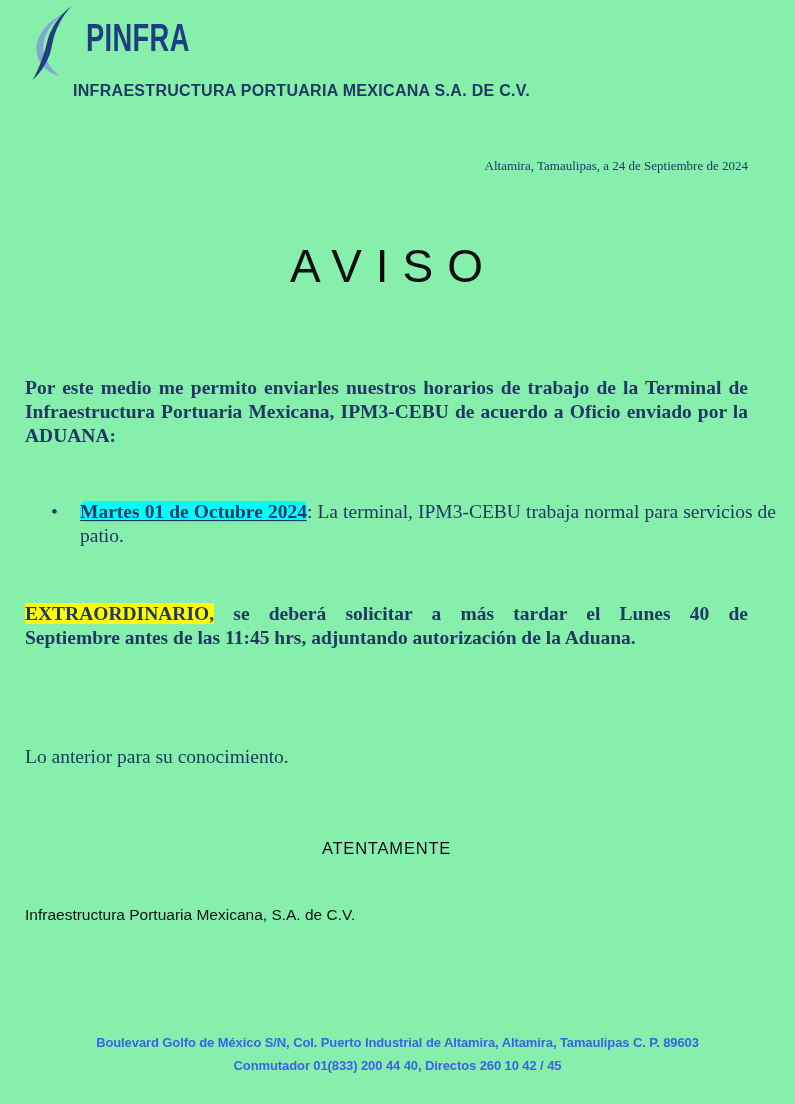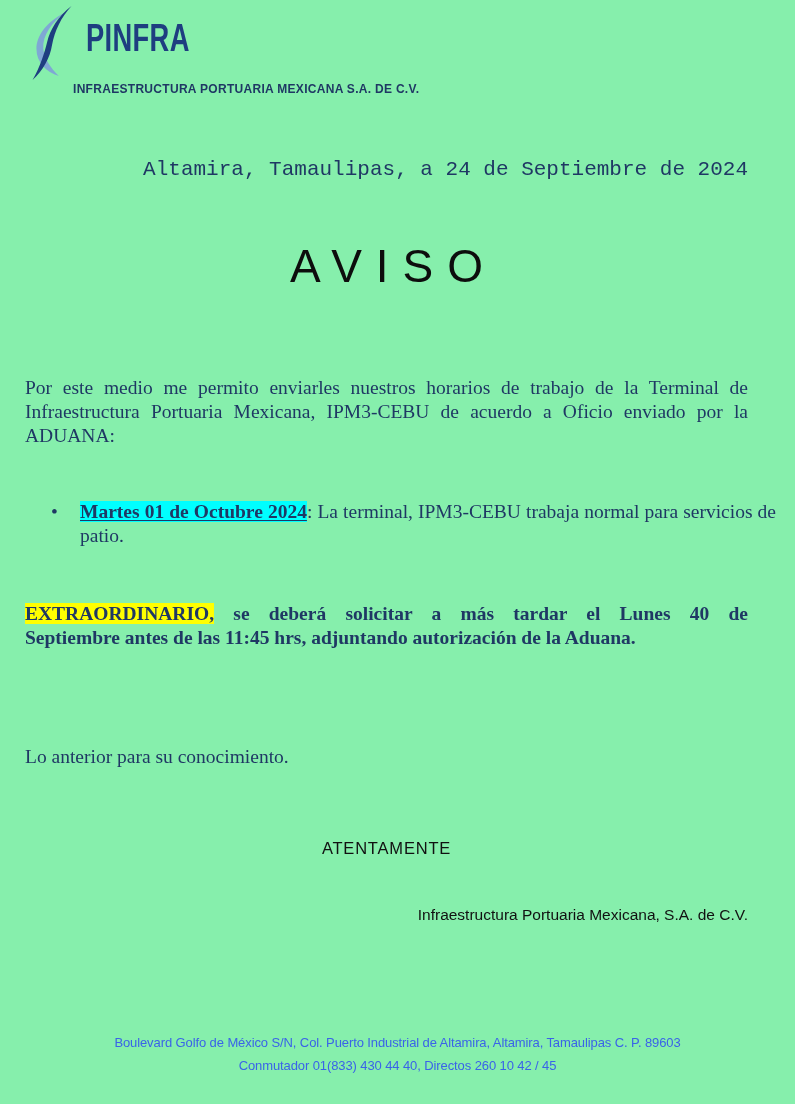--- a/index.html
+++ b/index.html
@@ -26,33 +26,33 @@
     margin-top: 12px;
     margin-left: 6px;
     transform: scaleX(0.70);
     transform-origin: left top;
     white-space: nowrap;
   }
   .org-line {
     top: 82px; left: 25px; width: 723px;
     font-family: "Liberation Sans", "DejaVu Sans", sans-serif;
     font-weight: 700;
-    font-size: 12px;
+    font-size: 16px;
     letter-spacing: 0.3px;
     color: #1F3864;
     white-space: nowrap;
     padding-left: 48px;
   }
 
   
   .dateline {
     top: 158px; left: 25px; width: 723px;
     text-align: right;
-    font-family: Liberation Mono, monospace;
-    font-size: 21px;
+    font-family: Liberation Serif, serif;
+    font-size: 13px;
     color: #1F3864;
   }
 
   
   .doc-title {
     top: 243px; left: 25px; width: 723px;
     text-align: center;
     font-family: "Liberation Sans", "DejaVu Sans", sans-serif;
     font-weight: 400;
     font-size: 46px;
@@ -61,62 +61,63 @@
     line-height: 1;
     text-indent: 14px; 
   }
 
   
   .serif-body {
     font-size: 19.5px;
     line-height: 24.3px;
     color: #1F3864;
   }
-  .p-intro { top: 356px; left: 25px; width: 723px; text-align: justify; }
+  .p-intro { top: 356px; left: 25px; width: 723px; text-align: justify; font-weight: bold; }
 
   .bullet-item { top: 500px; left: 25px; width: 696px; padding-left: 55px; box-sizing: content-box; text-align: justify; }
   .bullet-marker { position: absolute; left: 26px; top: 0; font-size: 19.5px; color: #1F3864; }
   .hl-cyan {
     background: #00FFFF;
     font-weight: 700;
     text-decoration: underline;
     text-decoration-color: #1F3864;
     text-underline-offset: 2px;
+    border-radius: 6px;
   }
 
   .nota-block { top: 602px; left: 25px; width: 723px; font-weight: 700; }
   .jline { text-align: justify; text-align-last: justify; }
   .nota-indent { display: inline-block; width: 52px; }
   .hl-yellow { background: #FFFF00; }
 
   .closing { top: 745px; left: 25px; width: 723px; }
 
   
   .salutation {
     top: 839px; left: 25px; width: 723px;
     text-align: center;
     font-family: "Liberation Sans", "DejaVu Sans", sans-serif;
     font-size: 16.5px;
     letter-spacing: 0.8px;
     color: #111111;
   }
   .company-line {
     top: 906px; left: 25px; width: 723px;
-    text-align: right;
+    text-align: left;
     font-family: "Liberation Sans", "DejaVu Sans", sans-serif;
     font-size: 15.5px;
     color: #111111;
   }
 
   
   .doc-footer {
     top: 1031px; left: 0; width: 795px;
     text-align: center;
     font-family: "Liberation Sans", "DejaVu Sans", sans-serif;
-    font-weight: 400;
+    font-weight: 700;
     font-size: 13px;
     line-height: 23px;
     color: #3A63E8;
     letter-spacing: -0.1px;
   }
 </style>
 </head>
 <body>
 
 <div class="page">
@@ -145,16 +146,16 @@
     <div>Septiembre antes de las 11:45 hrs, adjuntando autorización de la Aduana.</div>
   </div>
 
   <div class="abs serif-body closing">Lo anterior para su conocimiento.</div>
 
   <div class="abs salutation">ATENTAMENTE</div>
   <div class="abs company-line">Infraestructura Portuaria Mexicana, S.A. de C.V.</div>
 
   <div class="abs doc-footer">
     <div>Boulevard Golfo de México S/N, Col. Puerto Industrial de Altamira, Altamira, Tamaulipas C. P. 89603</div>
-    <div>Conmutador 01(833) 430 44 40, Directos 260 10 42 / 45</div>
+    <div>Conmutador 01(833) 200 44 40, Directos 260 10 42 / 45</div>
   </div>
 
 </div>
 
 </body></html>

